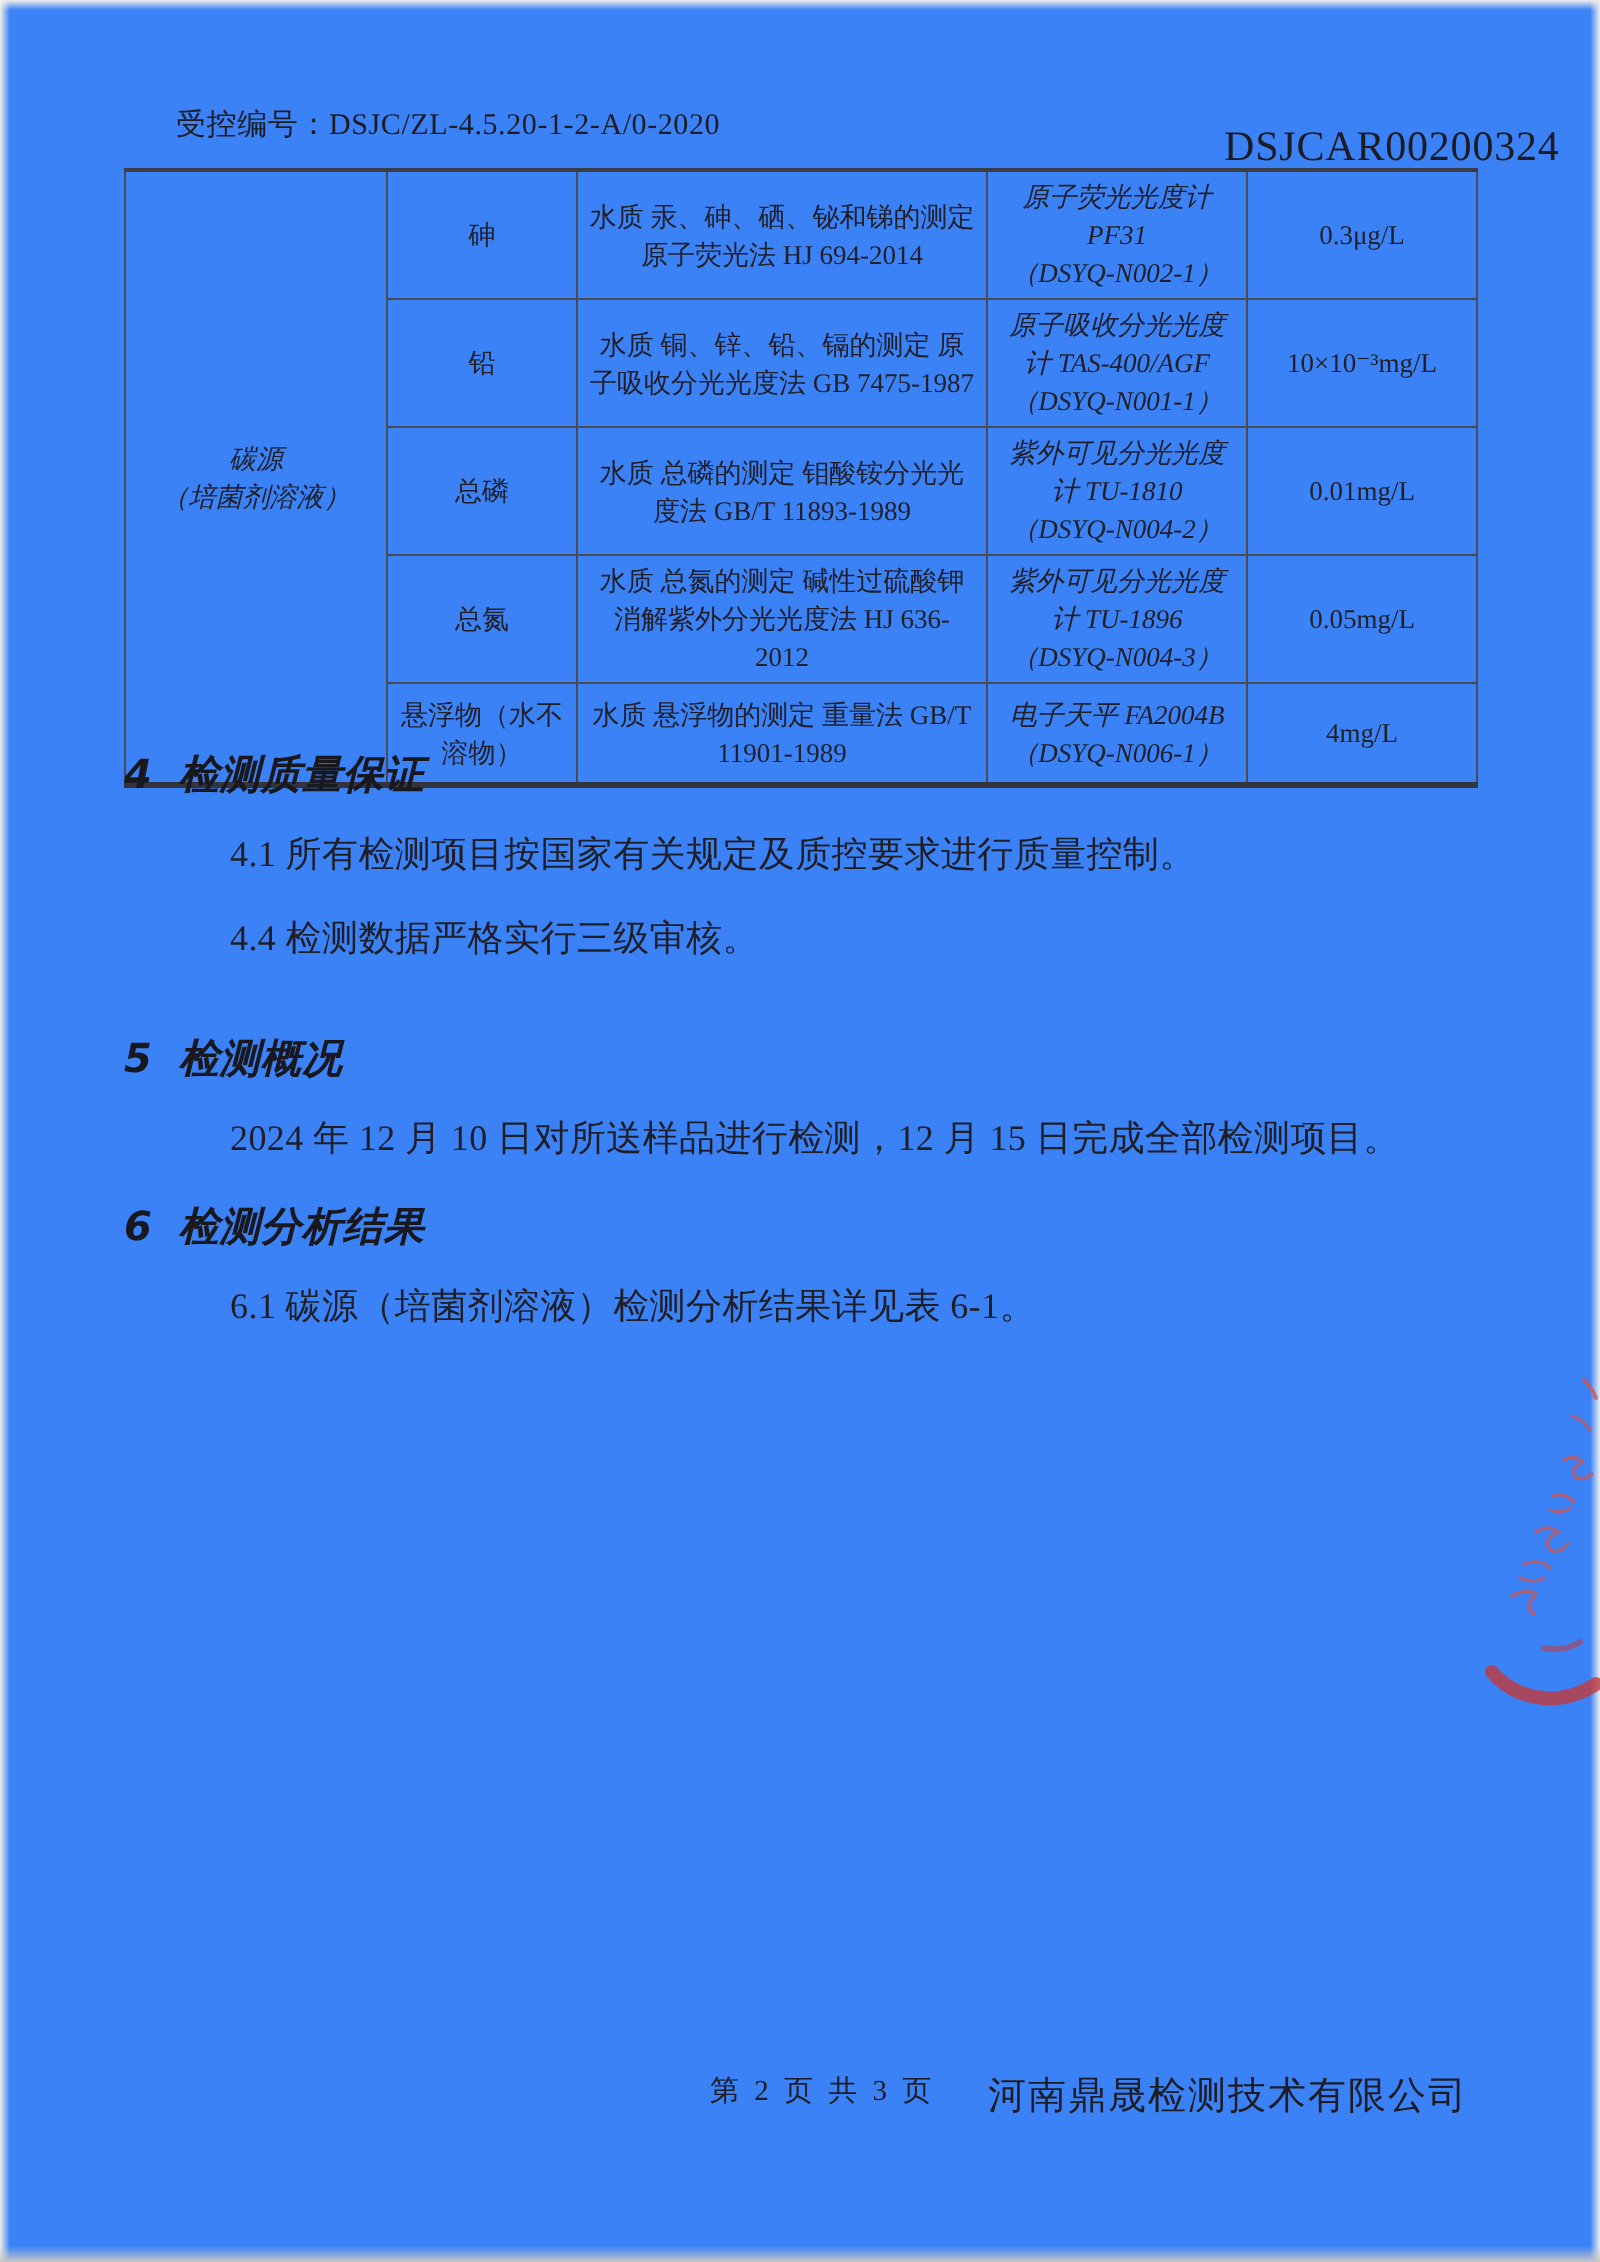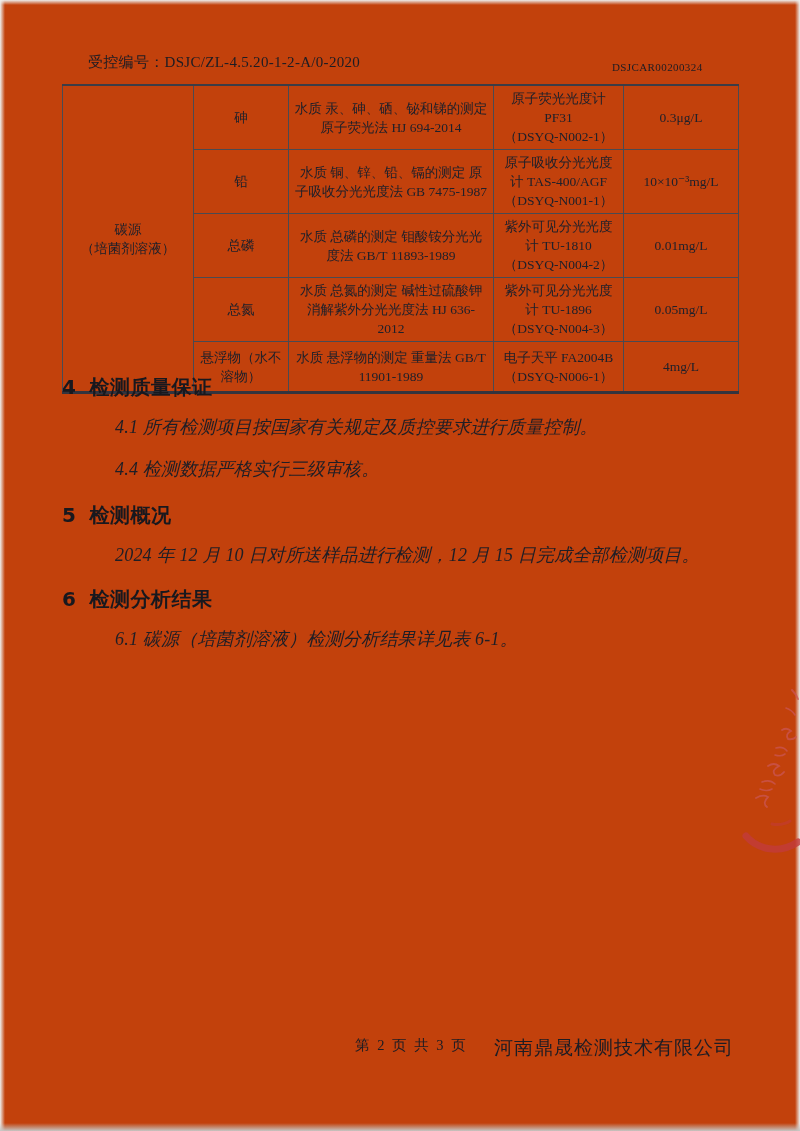--- a/index.html
+++ b/index.html
@@ -3,70 +3,71 @@
 <meta charset="utf-8">
 <style>
   html,body{margin:0;padding:0;}
   body{
     width:800px;height:1131px;
     background:#e9e9e7;
     font-family:"Liberation Serif","DejaVu Serif",serif;
   }
   .page{
     position:relative;width:800px;height:1131px;overflow:hidden;
-    background:#c2410c;color:#1c1c24;
+    background:#3b82f6;color:#1c1c24;
   }
   
   .edge-top{position:absolute;top:0;left:0;right:0;height:5px;background:linear-gradient(#ededeb,rgba(255,255,255,0));}
   .edge-bottom{position:absolute;bottom:0;left:0;right:0;height:8px;background:linear-gradient(rgba(255,255,255,0),#c6c6c4);}
   .edge-left{position:absolute;top:0;bottom:0;left:0;width:5px;background:linear-gradient(90deg,#efefed,rgba(255,255,255,0));}
   .edge-right{position:absolute;top:0;bottom:0;right:0;width:5px;background:linear-gradient(270deg,#ededeb,rgba(255,255,255,0));}
 
   
   .ctrl-no{position:absolute;left:88px;top:53px;font-size:15px;letter-spacing:.3px;}
-  .report-code{position:absolute;left:612px;top:61px;font-size:11px;letter-spacing:.4px;}
+  .report-code{position:absolute;left:612px;top:61px;font-size:21px;letter-spacing:.4px;}
 
   
   table.spec{
     position:absolute;left:62px;top:84px;width:676px;
     border-collapse:collapse;table-layout:fixed;
     font-size:13.5px;line-height:19px;text-align:center;
     color:#20202a;
     border-top:2px solid #3c3c46;
     border-bottom:3px solid #34343e;
   }
   table.spec td{
     border:1px solid #4a4a52;
     padding:3px 5px;
     vertical-align:middle;
     overflow:hidden;
   }
-  table.spec .block{display:block;}
+  table.spec .block{display:block;font-style:italic;}
   col.c-sample{width:131px;}
   col.c-param{width:95px;}
   col.c-method{width:205px;}
   col.c-equip{width:130px;}
   col.c-limit{width:115px;}
 
   
   .content{position:absolute;left:62px;top:360px;width:678px;}
   .sec-h{
     margin:14px 0 10px 0;
     font-family:"DejaVu Sans","Liberation Sans",sans-serif;
     font-weight:bold;font-size:20px;color:#18181e;
     letter-spacing:.5px;
+    font-style:italic;
   }
   .sec-h .num{margin-right:13px;}
   .content p{
     margin:0 0 9px 0;
     font-size:18px;line-height:33px;
     text-indent:53px;text-align:justify;
-    letter-spacing:.2px;color:#1e1e26;font-style:italic;
+    letter-spacing:.2px;color:#1e1e26;
   }
-  .sec-h.h5{margin-top:16px;}
+  .sec-h.h5{margin-top:30px;}
   .sec-h.h6{}
 
   
   .footer-page{position:absolute;left:355px;top:1036px;font-size:14.5px;letter-spacing:2px;}
   .footer-company{position:absolute;right:66px;top:1035px;font-size:19px;letter-spacing:1px;}
 
   
   .stamp{position:absolute;right:0;top:678px;width:58px;height:195px;pointer-events:none;}
 </style>
 </head>

